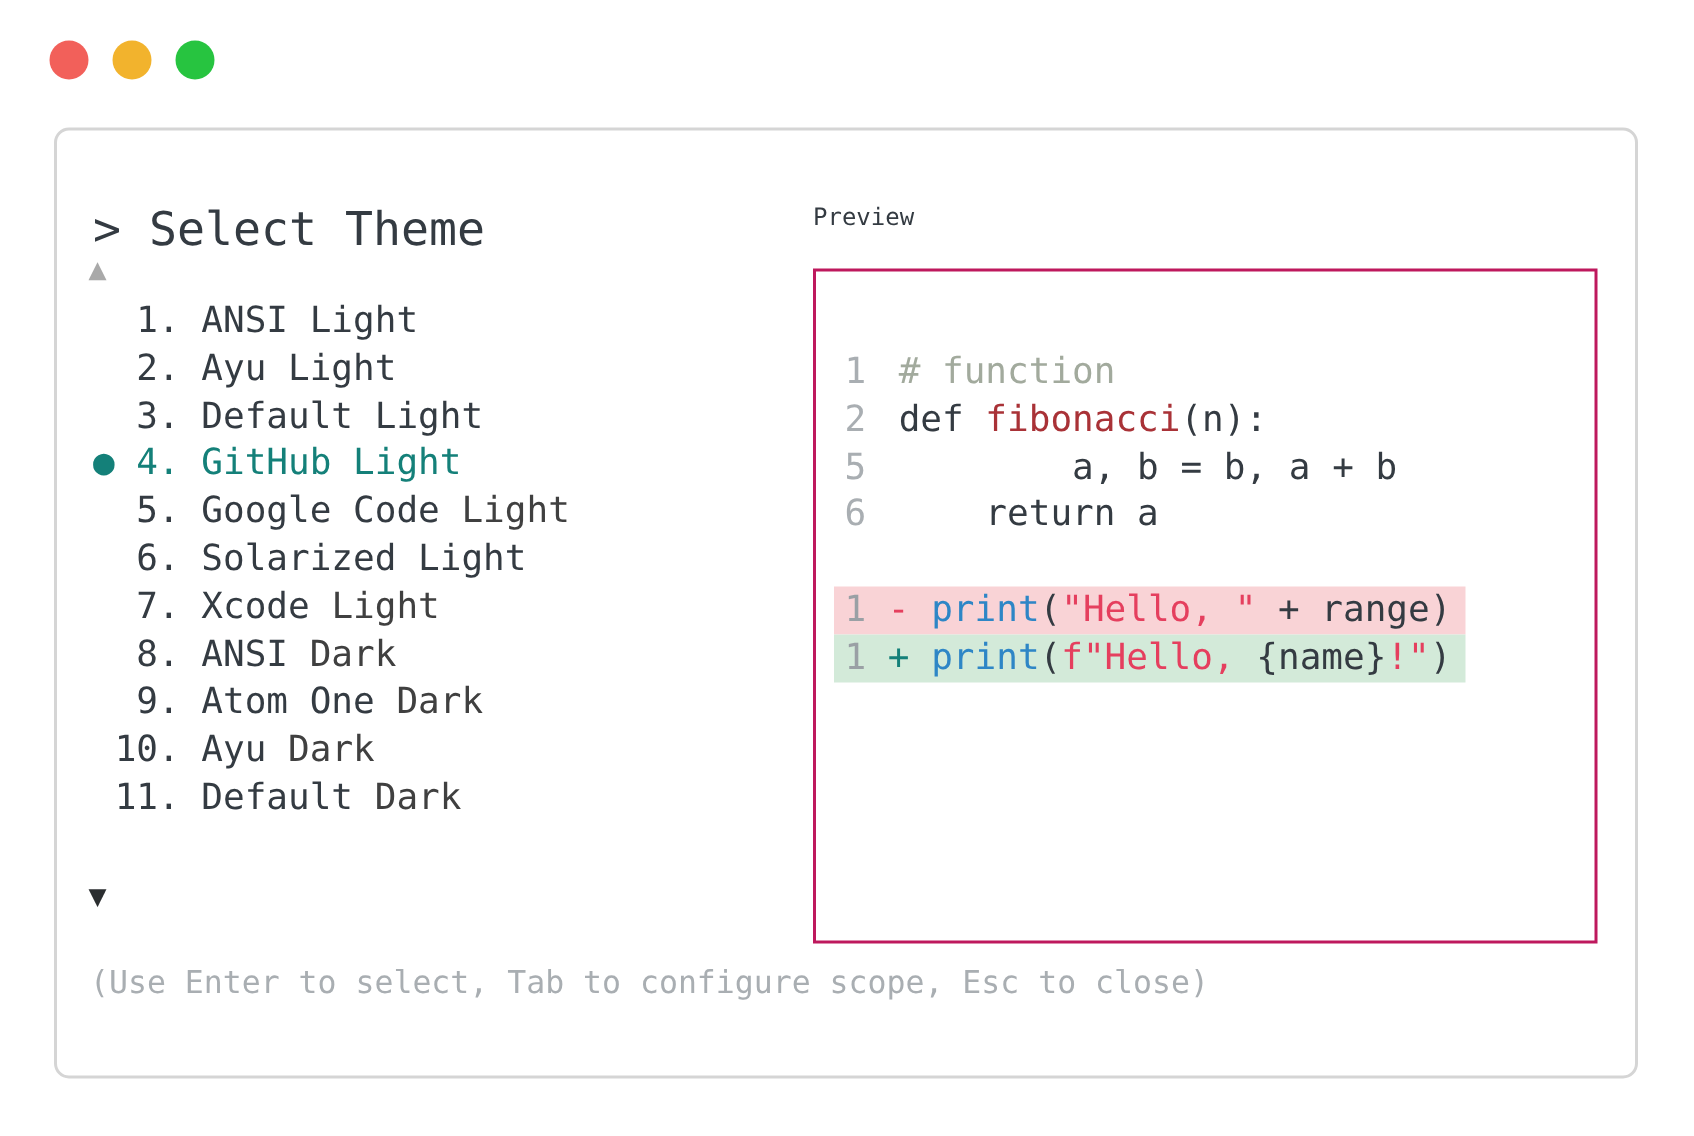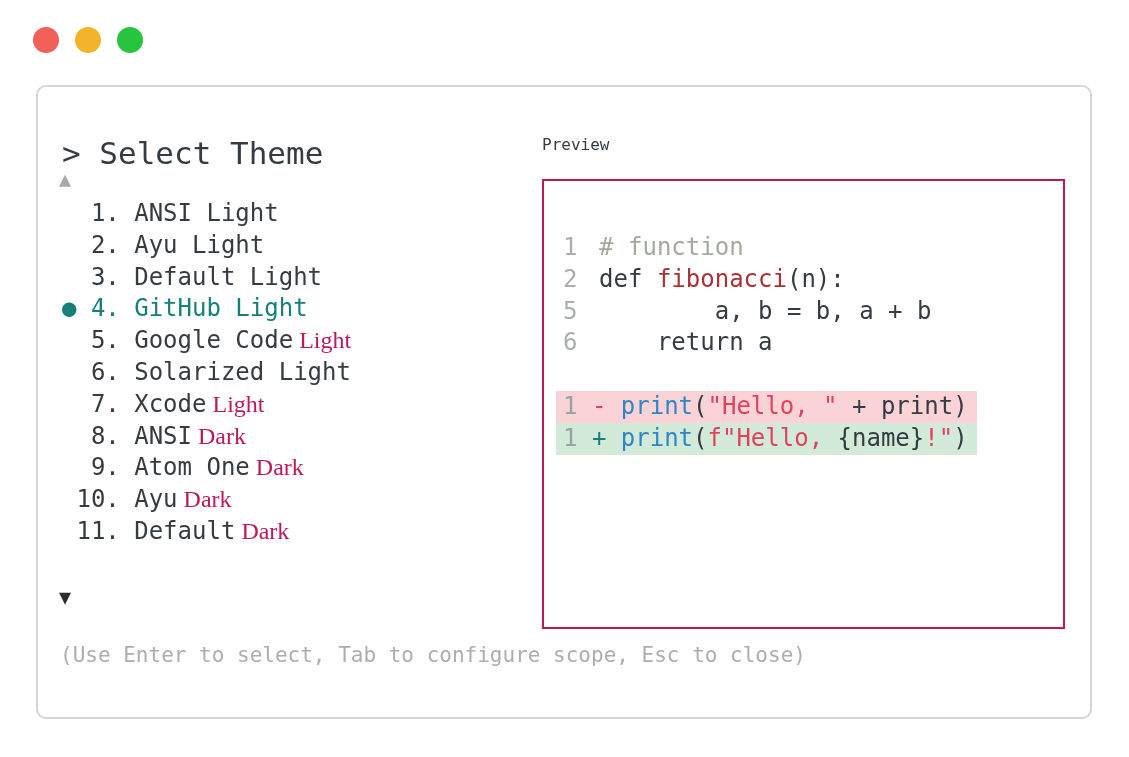--- a/index.html
+++ b/index.html
@@ -22,21 +22,21 @@
 
   .scroll-up   { position:absolute; left:21px; top:80px;  font-size:20px; color:#a9a9a9; line-height:24px; }
   .scroll-down { position:absolute; left:21px; top:494px; font-size:20px; color:#2b2e30; line-height:32px; }
 
   
   .theme-list { position:absolute; left:24px; top:111px; font-size:24px; line-height:31.8px; }
   .t-row { white-space:pre; color:#343b42; }
   .t-row .marker { display:inline-block; width:1ch; color:#148079; }
   .t-row .num    { display:inline-block; width:3ch; text-align:right; }
   .t-row .nm     { margin-left:1ch; }
-  .t-row .muted  { color:#be185d;font-family:Liberation Serif, serif; }
+  .t-row .muted  { color:#404040; }
   .t-row.selected .num, .t-row.selected .nm { color:#148079; }
 
   .help { position:absolute; left:22px; top:556px; font-size:21px; color:#a9aeb2; white-space:pre; }
 
   
   .preview-box { position:absolute; left:504px; top:92px; width:523px; height:450px;
                  border:2px solid #be185d; background:#ffffff; }
   .code { position:absolute; left:19px; top:51px; font-size:24px; line-height:31.8px; }
   .code-line { white-space:pre; height:31.8px; }
   .code-line .ln { display:inline-block; width:1ch; text-align:right; color:#a9aeb2; }
@@ -88,18 +88,18 @@
 
   <div class="help">(Use Enter to select, Tab to configure scope, Esc to close)</div>
 
   <div class="preview-box">
     <div class="code">
         <div class="code-line"><span class="ln">1</span><span class="body"><span class="tk-comment"># function</span></span></div>
         <div class="code-line"><span class="ln">2</span><span class="body"><span class="tk-default">def </span><span class="tk-darkred">fibonacci</span><span class="tk-default">(n):</span></span></div>
         <div class="code-line"><span class="ln">5</span><span class="body"><span class="tk-default">        a, b = b, a + b</span></span></div>
         <div class="code-line"><span class="ln">6</span><span class="body"><span class="tk-default">    return a</span></span></div>
         <div class="code-line"></div>
-        <div class="code-line"><span class="diff removed"><span class="ln">1</span><span class="tk-default"> </span><span class="tk-crimson">- </span><span class="tk-blue">print</span><span class="tk-default">(</span><span class="tk-crimson">"Hello, "</span><span class="tk-default"> + print)</span></span></div>
+        <div class="code-line"><span class="diff removed"><span class="ln">1</span><span class="tk-default"> </span><span class="tk-crimson">- </span><span class="tk-blue">print</span><span class="tk-default">(</span><span class="tk-crimson">"Hello, "</span><span class="tk-default"> + range)</span></span></div>
         <div class="code-line"><span class="diff added"><span class="ln">1</span><span class="tk-default"> </span><span class="tk-teal">+ </span><span class="tk-blue">print</span><span class="tk-default">(</span><span class="tk-crimson">f"Hello, </span><span class="tk-default">{name}</span><span class="tk-crimson">!"</span><span class="tk-default">)</span></span></div>
       </div>
   </div>
 
 </div>
 
 </body></html>

